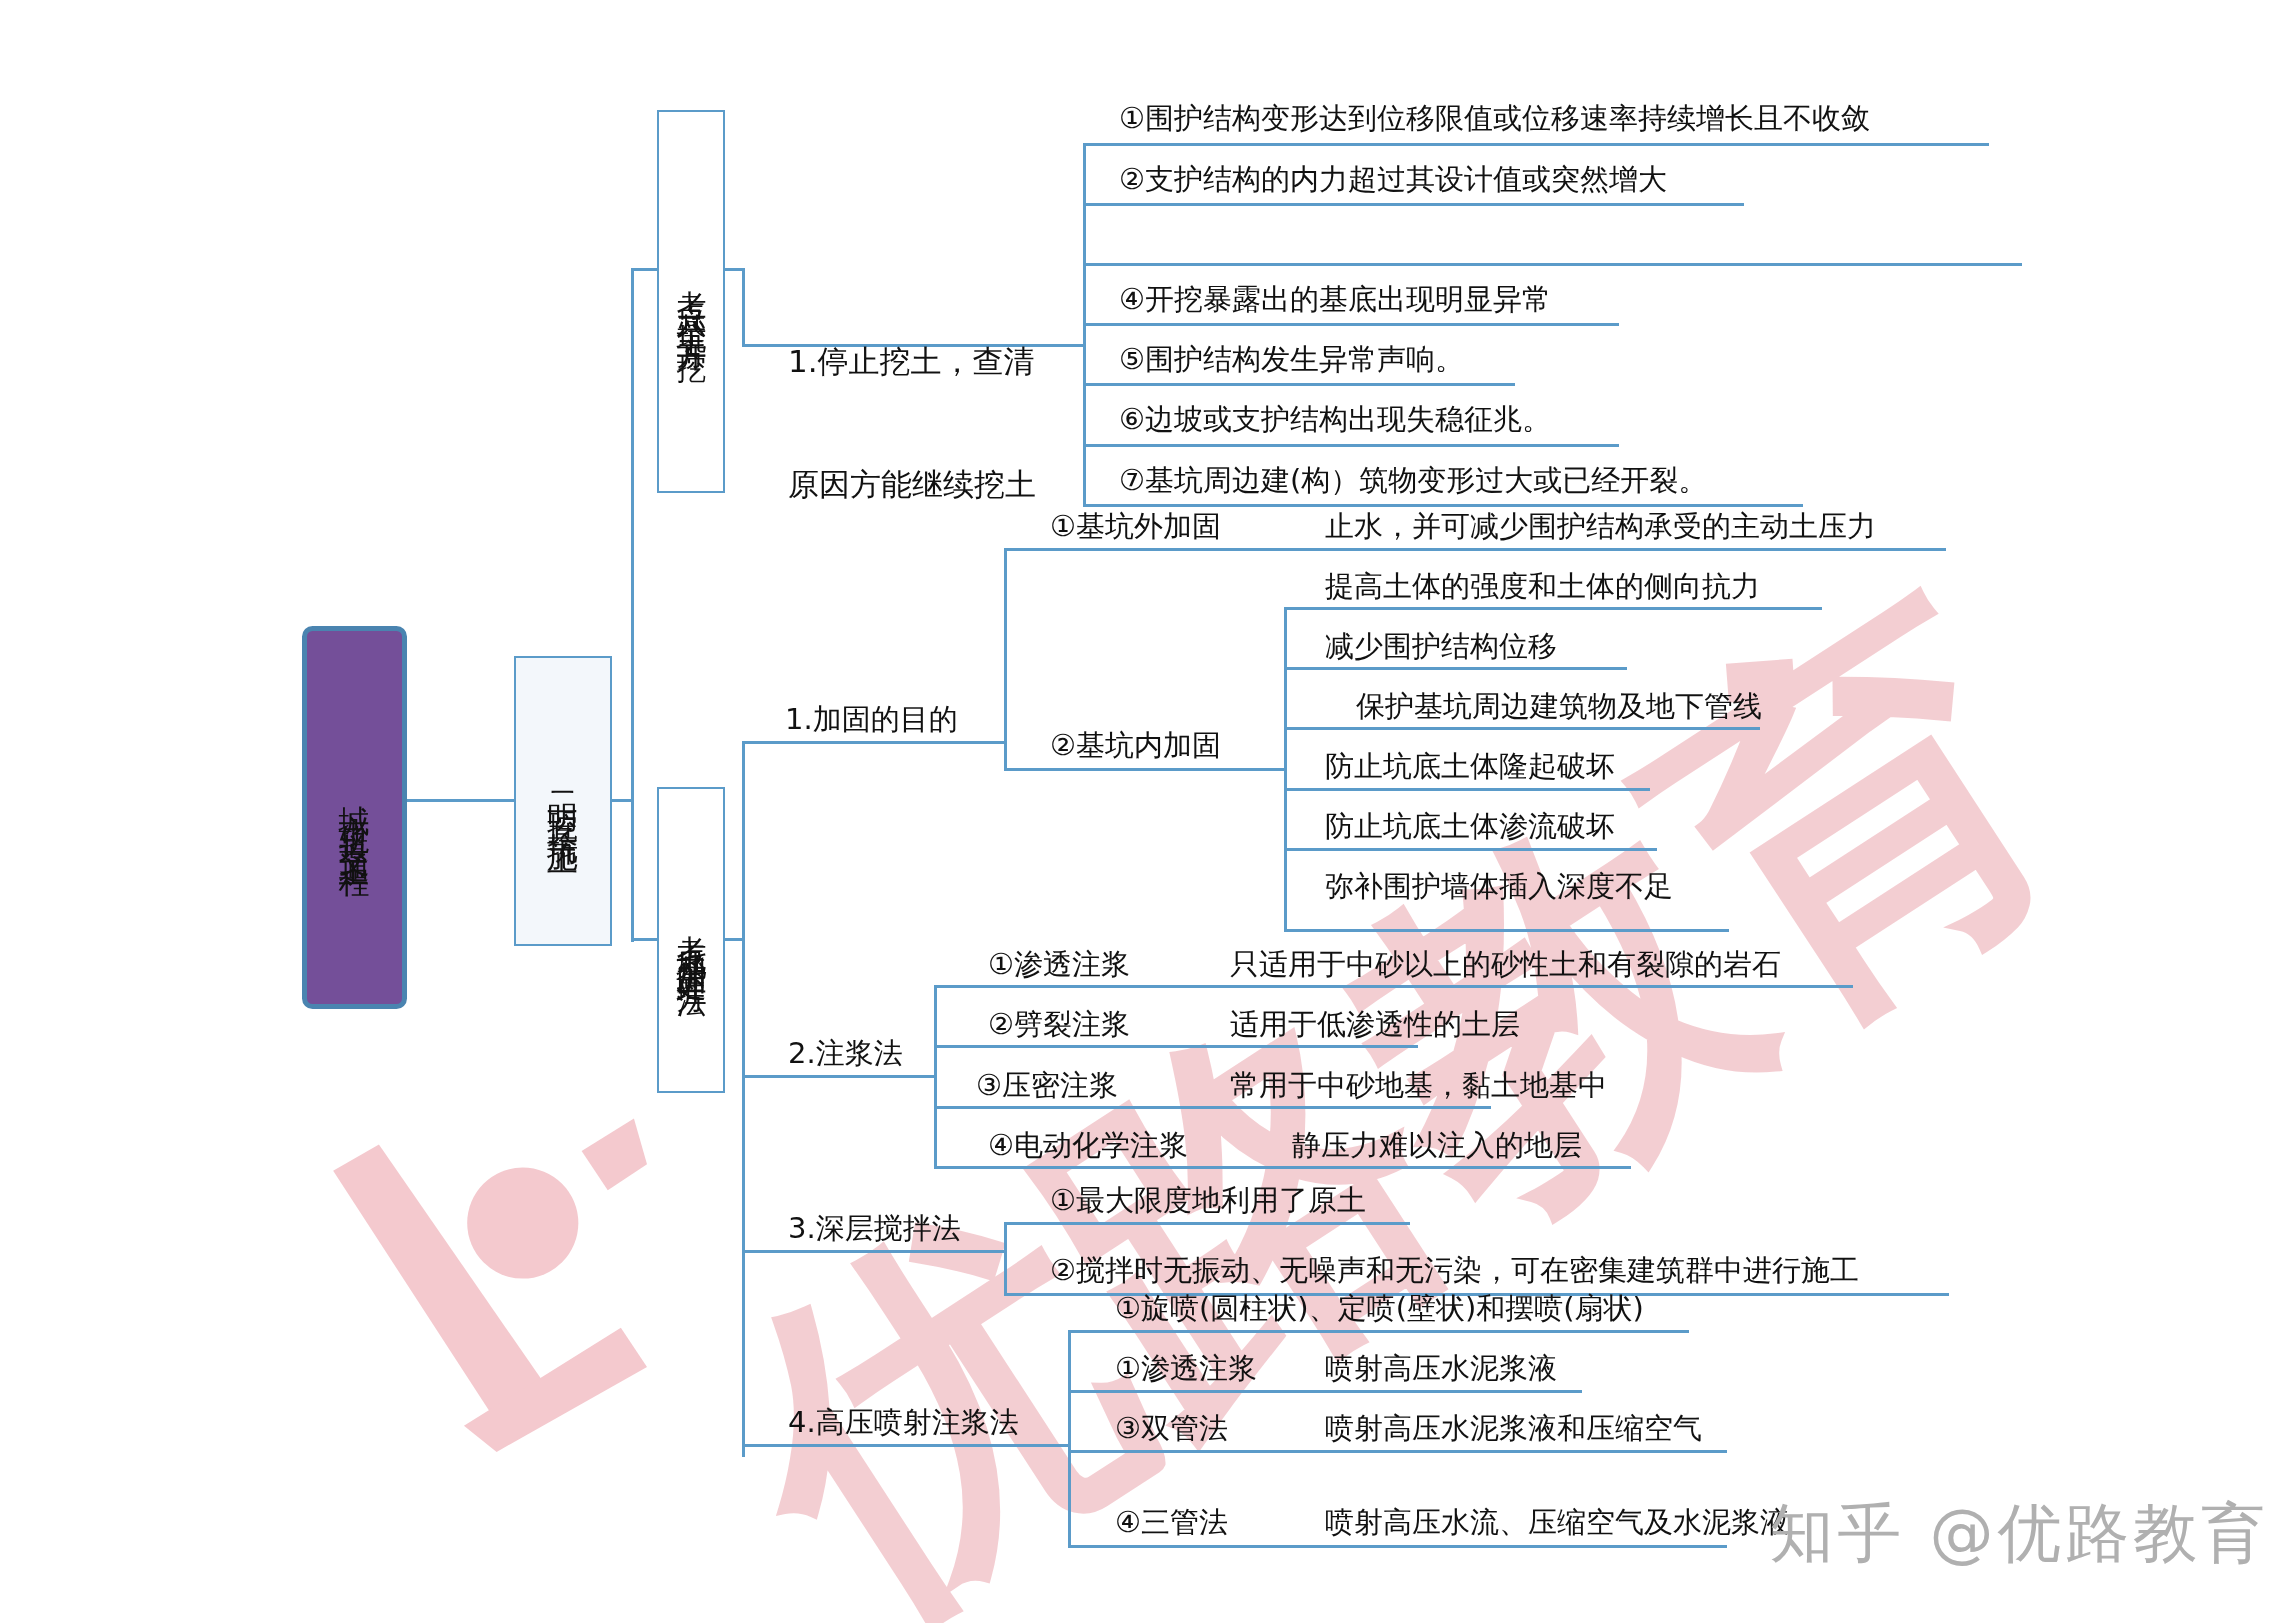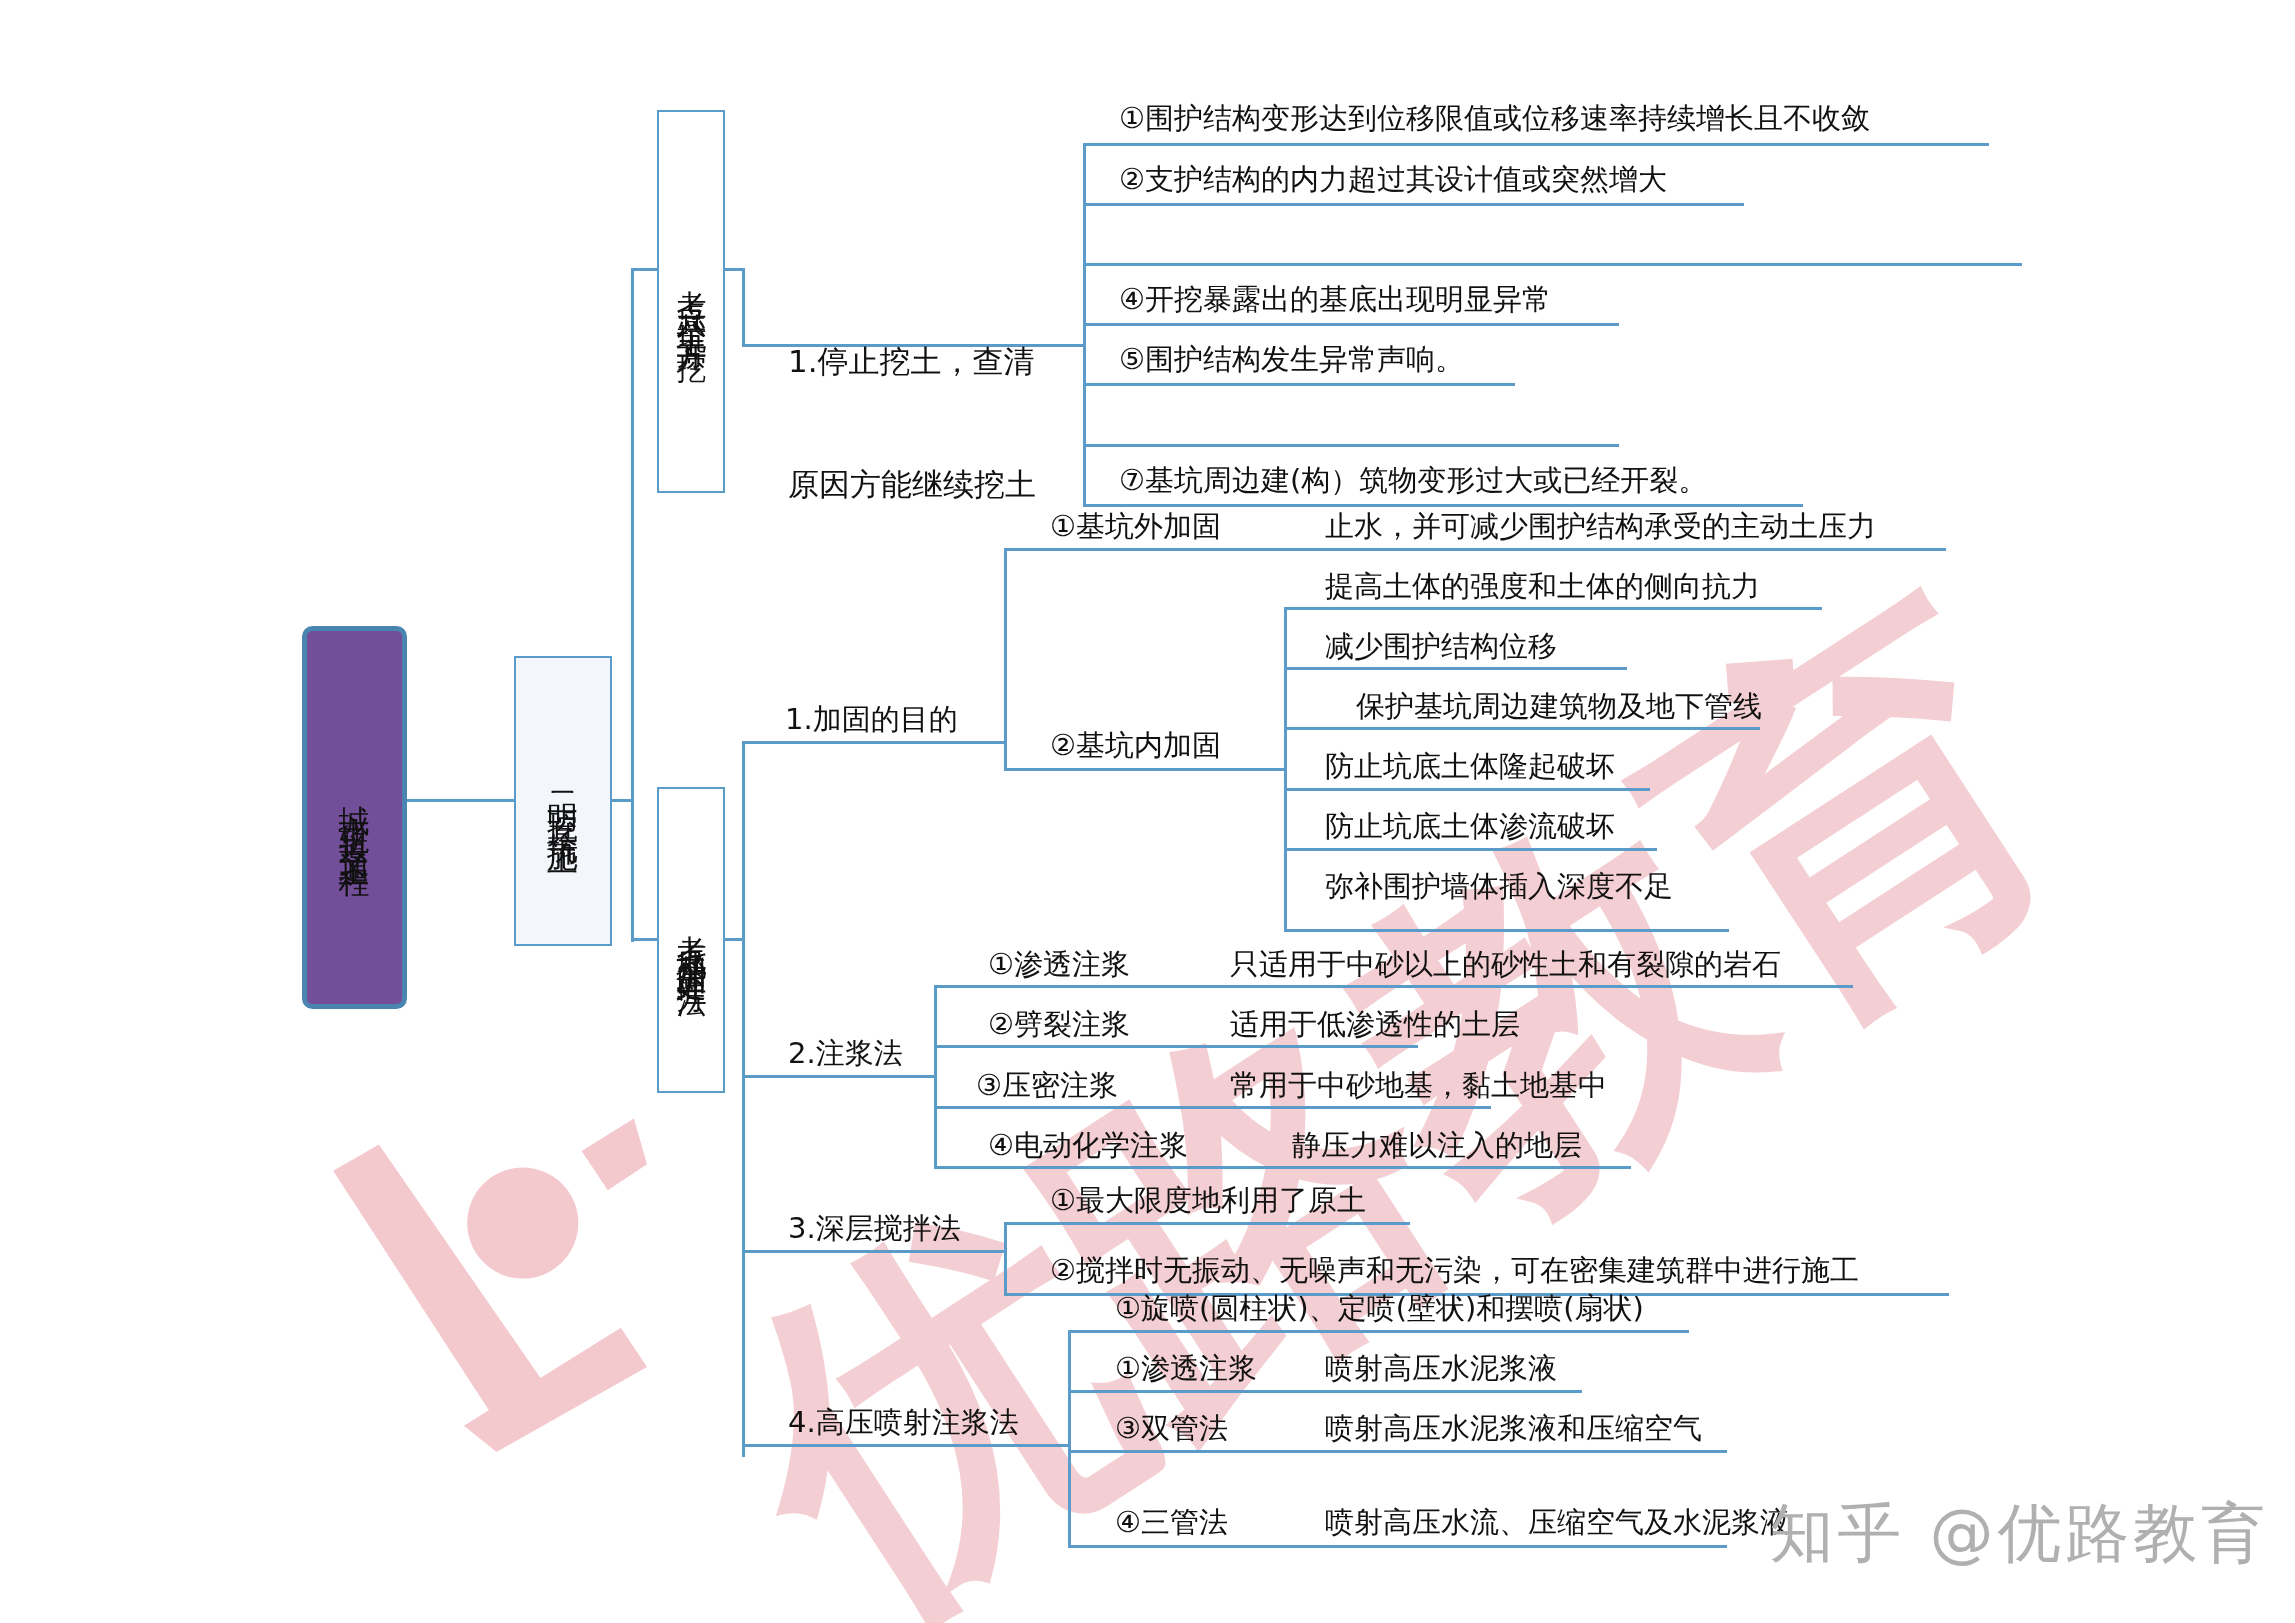--- a/index.html
+++ b/index.html
@@ -69,20 +69,21 @@
   <div class="h" style="left:1083px; top:143px; width:906px;"></div>
   <div class="lbl" style="left:1119px; top:99px;">①围护结构变形达到位移限值或位移速率持续增长且不收敛</div>
   <div class="h" style="left:1083px; top:203px; width:661px;"></div>
   <div class="lbl" style="left:1119px; top:160px;">②支护结构的内力超过其设计值或突然增大</div>
   <div class="h" style="left:1083px; top:263px; width:939px;"></div>
   <div class="h" style="left:1083px; top:323px; width:536px;"></div>
   <div class="lbl" style="left:1119px; top:280px;">④开挖暴露出的基底出现明显异常</div>
   <div class="h" style="left:1083px; top:383px; width:432px;"></div>
   <div class="lbl" style="left:1119px; top:340px;">⑤围护结构发生异常声响。</div>
   <div class="h" style="left:1083px; top:444px; width:536px;"></div>
+  <div class="lbl" style="left:1119px; top:400px;">⑥边坡或支护结构出现失稳征兆。</div>
   <div class="h" style="left:1083px; top:504px; width:720px;"></div>
   <div class="lbl" style="left:1119px; top:461px;">⑦基坑周边建(构）筑物变形过大或已经开裂。</div>
 
   <div class="box" style="left:657px; top:787px; width:68px; height:306px;">
     <span class="vtext" style="font-size:30px; letter-spacing:5.2px;">考点七地基加固处理方法</span>
   </div>
   <div class="h" style="left:724px; top:938px; width:21px;"></div>
   <div class="v" style="left:742px; top:741px; height:716px;"></div>
 
   <div class="h" style="left:742px; top:741px; width:264px;"></div>

